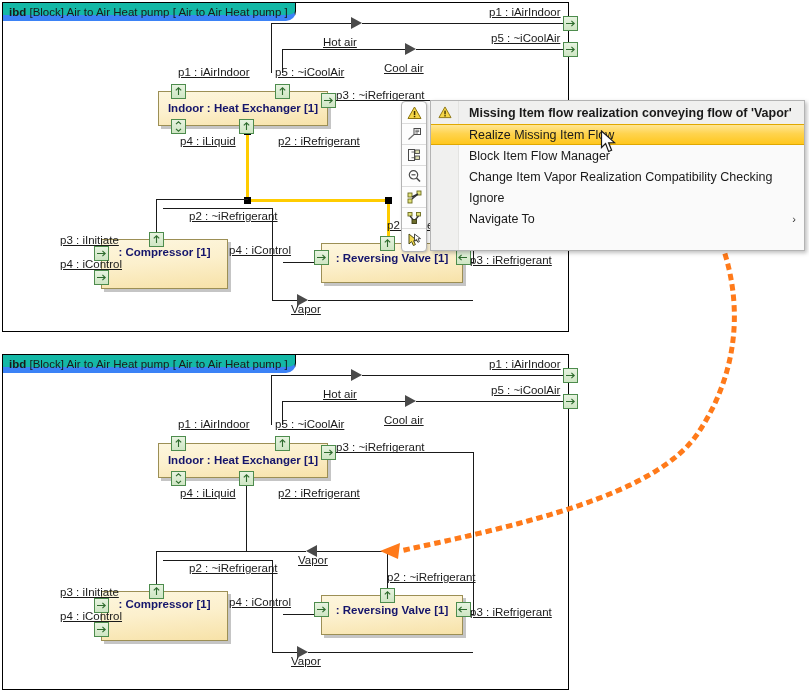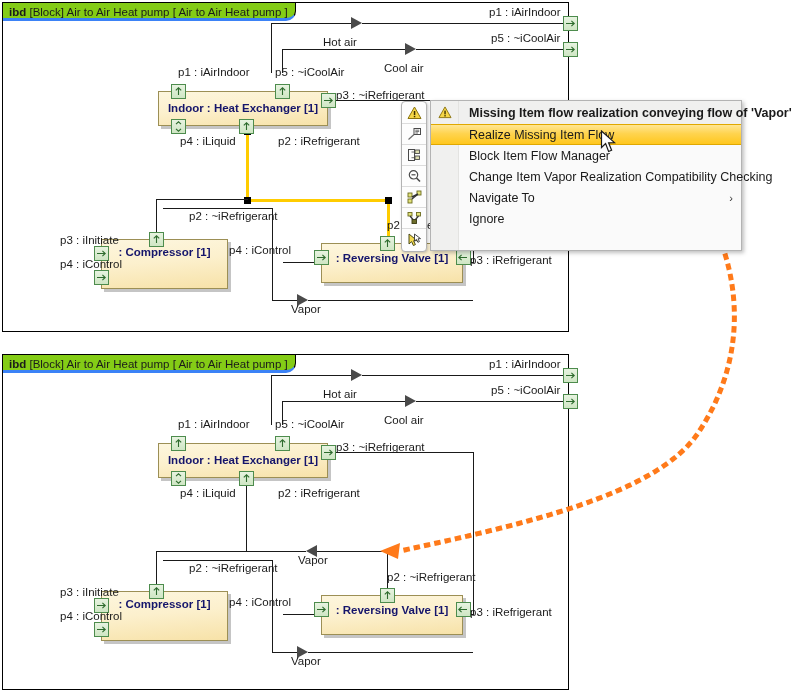--- a/index.html
+++ b/index.html
@@ -16,22 +16,22 @@
   .ibd-frame {
     position: absolute;
     border: 1px solid #000;
     background: #ffffff;
   }
   .ibd-tab {
     position: absolute;
     left: 0; top: 0;
     height: 18px;
     border-right: 1px solid #000;
-    border-bottom: 3px solid #3b82f6;
-    background: #84cc16;
+    border-bottom: 6px solid #3b82f6;
+    background: #14b8a6;
     padding: 0 7px 0 6px;
     font-size: 11.5px;
     line-height: 18px;
     white-space: nowrap;
     color: #1a1a1a;
     border-bottom-right-radius: 10px;
   }
   .ibd-tab b { font-weight: bold; }
 
   
@@ -66,20 +66,21 @@
     line-height: 1;
   }
   .port svg { display:block; }
 
   
   .lbl {
     position: absolute;
     font-size: 11.5px;
     color: #1a1a1a;
     white-space: nowrap;
+    text-decoration: underline;
   }
 
   
   .wire { position: absolute; background: #1a1a1a; }
   .wire.h { height: 1px; }
   .wire.v { width: 1px; }
   .wire.selh { height: 3px; background: #ffcc00; }
   .wire.selv { width: 3px; background: #ffcc00; }
   .selpt {
     position: absolute; width: 7px; height: 7px;
@@ -504,21 +505,21 @@
       </svg>
     </div>
     <div class="tb-item">
       <svg width="15" height="14" viewBox="0 0 15 14">
         <path d="M2 1 L2 11 L4.6 8.6 L6.4 12.5 L8.4 11.6 L6.6 7.8 L10 7.6 Z" fill="#f3d94e" stroke="#4a4a1a" stroke-width="1"></path>
         <path d="M7.5 1 L7.5 8 L9.5 6.4 L10.9 9.3 L12.4 8.6 L11 5.8 L13.5 5.6 Z" fill="#fff" stroke="#333" stroke-width="0.9"></path>
       </svg>
     </div>
   </div>
 
-  <div class="ctx-menu" style="left:30px; top:0px; width:312px;">
+  <div class="ctx-menu" style="left:30px; top:0px; width:375px;">
     <div class="ctx-header">
       <span class="ctx-gutter">
         <svg width="14" height="13" viewBox="0 0 15 14">
           <path d="M7.5 1 L14 12.5 L1 12.5 Z" fill="#f6d646" stroke="#8a7410" stroke-width="1"></path>
           <rect x="6.8" y="5" width="1.5" height="4" fill="#3b3000"></rect>
           <rect x="6.8" y="9.8" width="1.5" height="1.5" fill="#3b3000"></rect>
         </svg>
       </span>
       <span class="ctx-text">Missing Item flow realization conveying flow of 'Vapor'</span>
     </div>
@@ -533,27 +534,27 @@
       <span class="ctx-text">Block Item Flow Manager</span>
     </div>
 
     <div class="ctx-item">
       <span class="ctx-gutter"></span>
       <span class="ctx-text">Change Item Vapor Realization Compatibility Checking</span>
     </div>
 
     <div class="ctx-item">
       <span class="ctx-gutter"></span>
+      <span class="ctx-text">Ignore</span>
+    </div>
+
+    <div class="ctx-item">
+      <span class="ctx-gutter"></span>
       <span class="ctx-text">Navigate To</span>
       <span class="chev">›</span>
-    </div>
-
-    <div class="ctx-item">
-      <span class="ctx-gutter"></span>
-      <span class="ctx-text">Ignore</span>
     </div>
 
     <div class="ctx-item">
       <span class="ctx-gutter"></span>
     </div>
   </div>
 </div>
 
 <svg class="cursor" style="left:600px; top:130px;" width="18" height="24" viewBox="0 0 18 24">
   <path d="M1.5 1 L1.5 17.5 L5.6 13.6 L8.6 21.5 L11.6 20.2 L8.6 12.8 L14.5 12.6 Z" fill="#ffffff" stroke="#1a1a1a" stroke-width="1.2"></path>

